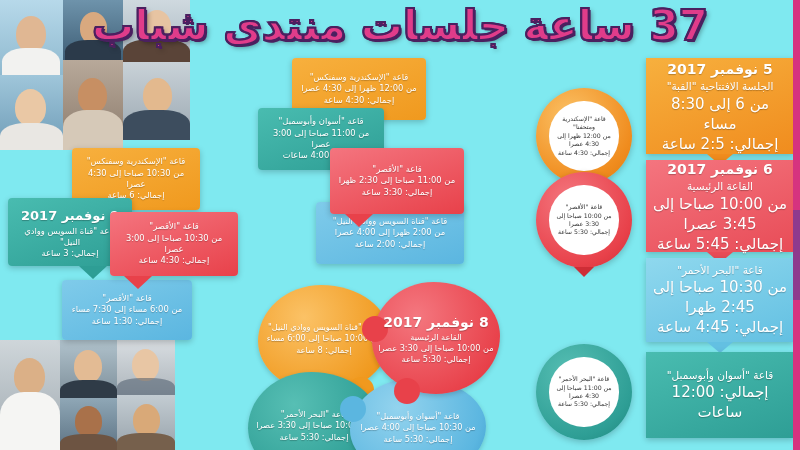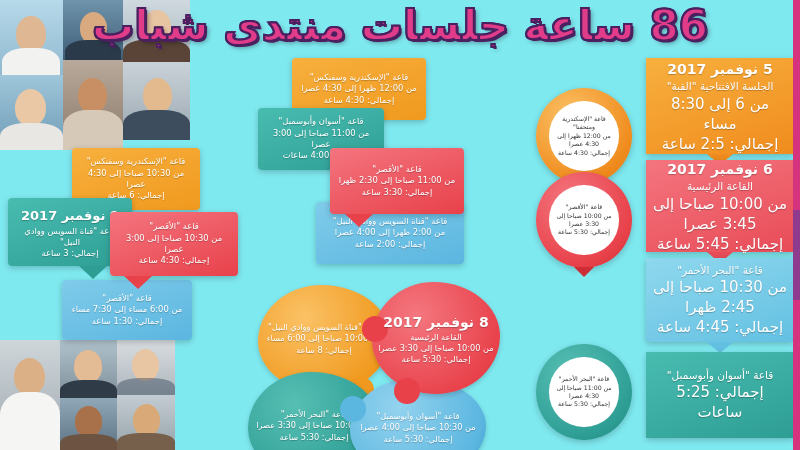--- a/index.html
+++ b/index.html
@@ -176,21 +176,21 @@
       <div class="body" style="left:0;top:38px;width:58px;height:22px;background:#40506180;"></div>
     </div>
     <div class="cell" style="left:117px;top:55px;width:58px;height:55px;">
       <div class="sky" style="background:linear-gradient(#c3ccd2,#98a3ab);"></div>
       <div class="head" style="left:16px;top:9px;width:27px;height:32px;background:#d9a978;"></div>
       <div class="body" style="left:0;top:38px;width:58px;height:22px;background:#76604c;"></div>
     </div>
   </div>
 
   <div id="title-wrap">
-    <div id="title">86 ساعة جلسات منتدى شباب</div>
+    <div id="title">37 ساعة جلسات منتدى شباب</div>
   </div>
 
   <div id="edge-bar">
     <div class="seg" style="height:210px;background:#D6337F;"></div>
     <div class="seg" style="height:90px;background:#8E3A8E;"></div>
     <div class="seg" style="height:150px;background:#D6337F;"></div>
   </div>
 
   <div class="rcard shadowed" style="top:58px;height:96px;background:linear-gradient(160deg,#F7B03E,#F08C1E);">
     <div class="txt">
@@ -219,21 +219,21 @@
       <span class="ln">من 10:30 صباحا إلى 2:45 ظهرا</span>
       <span class="ln">إجمالي: 4:45 ساعة</span>
     </div>
     <div class="pointer" style="border-top:11px solid #63C0E2;"></div>
   </div>
 
   <div class="rcard shadowed" style="top:352px;height:86px;background:linear-gradient(160deg,#49BCB0,#2E9E95);">
     <div class="txt">
       <span class="date"></span>
       <span class="ln big">قاعة "أسوان وأبوسمبل"</span>
-      <span class="ln">إجمالي: 5:25 ساعات</span>
+      <span class="ln">إجمالي: 12:00 ساعات</span>
     </div>
   </div>
 
   <div class="circ shadowed" style="left:536px;top:88px;width:96px;height:96px;background:radial-gradient(circle at 35% 30%,#FBC266,#F08C1E 70%,#DD7A12);">
     <div class="inner">
       <div class="txt">
         <span class="date"></span>
         <span class="ln">قاعة "الإسكندرية ومتحفنا"</span>
         <span class="ln">من 12:00 ظهرا إلى 4:30 عصرا</span>
         <span class="ln">إجمالي: 4:30 ساعة</span>

